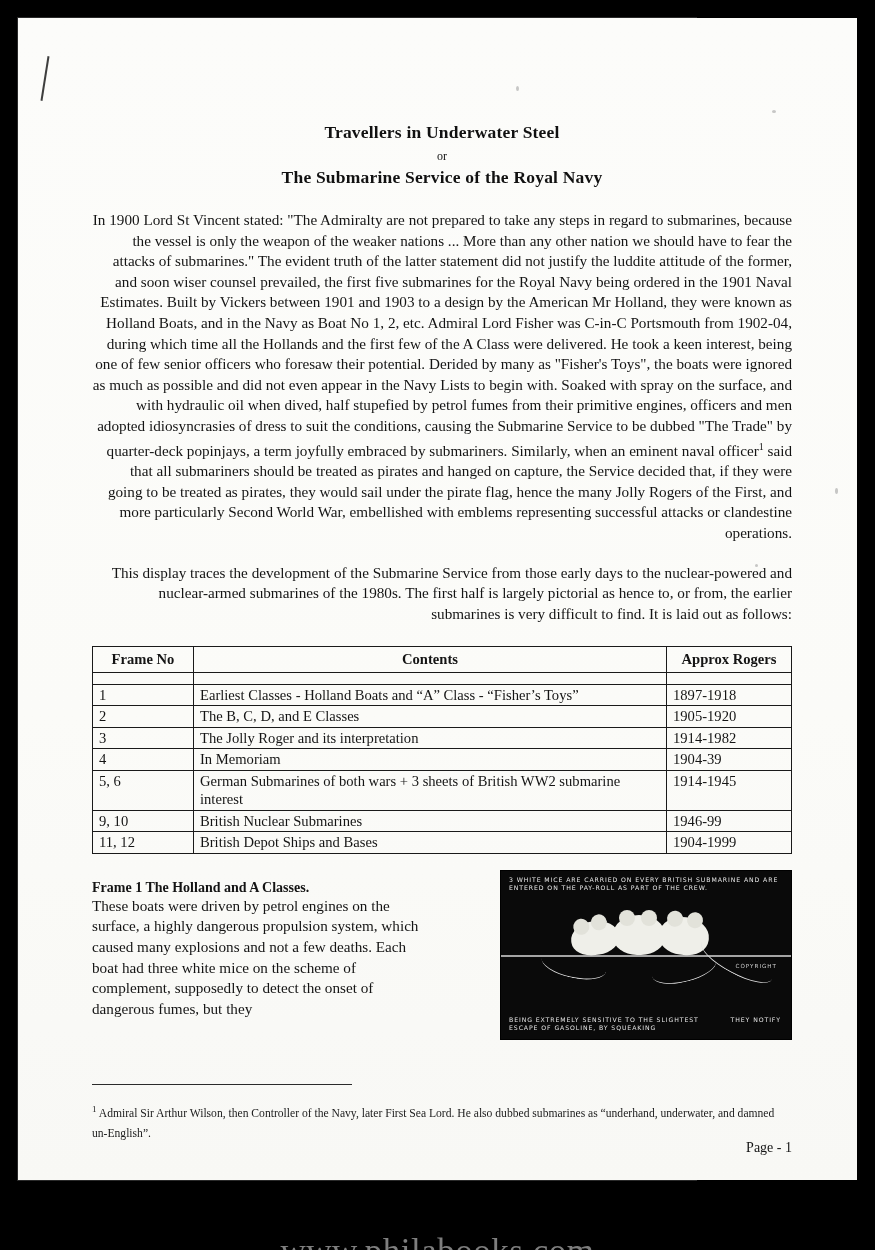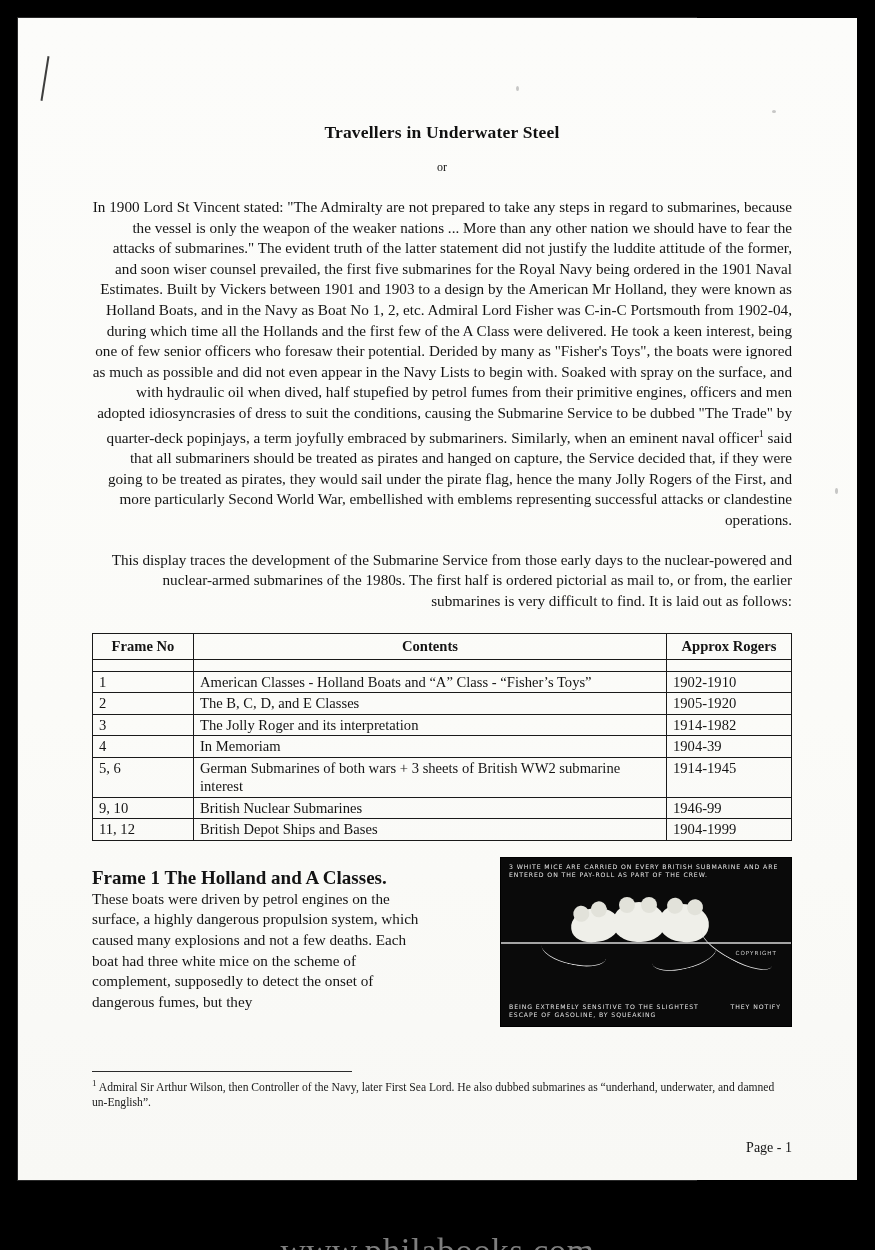--- a/index.html
+++ b/index.html
@@ -59,21 +59,21 @@
   }
   .title-line1 {
     font-size: 17.5px;
     font-weight: bold;
     letter-spacing: .2px;
     color: #111;
   }
   .title-or {
     font-size: 12px;
     color: #111;
-    margin-top: 17px;
+    margin-top: 6px;
   }
   .title-line2 {
     font-size: 17.5px;
     font-weight: bold;
     letter-spacing: .2px;
     color: #111;
     margin-top: 3px;
   }
   p.body-par {
     font-size: 15.2px;
@@ -111,21 +111,21 @@
   table.frames td.c-no { width: 88px; }
   table.frames td.c-dates { width: 112px; }
   tr.spacer-row td { height: 9px; border-top: none; }
   tr.spacer-row td.c-no, tr.spacer-row td.c-dates, tr.spacer-row td.c-contents { border-bottom: none; }
   .lower {
     margin-top: 26px;
     position: relative;
     height: 190px;
   }
   .frame1-heading {
-    font-size: 19px;
+    font-size: 14px;
     font-weight: bold;
     color: #141414;
   }
   .frame1-text {
     font-size: 15.2px;
     line-height: 20.6px;
     color: #141414;
     width: 340px;
   }
   .photo {
@@ -199,23 +199,23 @@
   .t1 { left: 40px; top: 80px; transform: rotate(12deg); }
   .t2 { left: 150px; top: 84px; transform: rotate(-14deg); }
   .t3 { left: 196px; top: 76px; transform: rotate(28deg); width: 80px; }
   .footnote-rule {
     margin-top: 14px;
     width: 260px;
     height: 1px;
     background: #2b2b2b;
   }
   .footnote {
-    margin-top: 4px;
+    margin-top: 14px;
     font-size: 11.6px;
-    line-height: 15px;
+    line-height: 20px;
     color: #1a1a1a;
   }
   .footnote sup { font-size: 9px; vertical-align: super; }
   .page-num {
     position: absolute;
     right: 0;
     bottom: 24px;
     font-size: 14px;
     color: #141414;
     margin-top: 48px;
@@ -241,44 +241,45 @@
     <div class="speck" style="left:498px;top:68px;width:3px;height:5px;"></div>
     <div class="speck" style="left:754px;top:92px;width:4px;height:3px;"></div>
     <div class="speck" style="left:817px;top:470px;width:3px;height:6px;"></div>
     <div class="speck" style="left:737px;top:546px;width:3px;height:3px;"></div>
 
     <div class="content">
 
       <div class="title-block">
         <div class="title-line1">Travellers in Underwater Steel</div>
         <div class="title-or">or</div>
+        <div class="title-line2">The Submarine Service of the Royal Navy</div>
       </div>
 
       <p class="body-par" id="para-main"><span>In 1900 Lord St Vincent stated:  "The Admiralty are not prepared to take any steps in regard to submarines, because the vessel is only the weapon of the weaker nations ... More than any other nation we should have to fear the attacks of submarines."  The evident truth of the latter statement did not justify the luddite attitude of the former, and soon wiser counsel prevailed, the first five submarines for the Royal Navy being ordered in the 1901 Naval Estimates.  Built by Vickers between 1901 and 1903 to a design by the American Mr Holland, they were known as Holland Boats, and in the Navy as Boat No 1, 2, etc.  Admiral Lord Fisher was C-in-C Portsmouth from 1902-04, during which time all the Hollands and the first few of the A Class were delivered. He took a keen interest, being one of few senior officers who foresaw their potential.  Derided by many as "Fisher's Toys", the boats were ignored as much as possible and did not even appear in the Navy Lists to begin with.  Soaked with spray on the surface, and with hydraulic oil when dived, half stupefied by petrol fumes from their primitive engines, officers and men adopted idiosyncrasies of dress to suit the conditions, causing the Submarine Service to be dubbed "The Trade" by quarter-deck popinjays, a term joyfully embraced by submariners.  Similarly, when an eminent naval officer</span><sup class="fn">1</sup><span> said that all submariners should be treated as pirates and hanged on capture, the Service decided that, if they were going to be treated as pirates, they would sail under the pirate flag, hence the many Jolly Rogers of the First, and more particularly Second World War, embellished with emblems representing successful attacks or clandestine operations.</span></p>
 
-      <p class="body-par" id="para-second">This display traces the development of the Submarine Service from those early days to the nuclear-powered and nuclear-armed submarines of the 1980s.  The first half is ordered pictorial as mail to, or from, the earlier submarines is very difficult to find.  It is laid out as follows:</p>
+      <p class="body-par" id="para-second">This display traces the development of the Submarine Service from those early days to the nuclear-powered and nuclear-armed submarines of the 1980s.  The first half is largely pictorial as hence to, or from, the earlier submarines is very difficult to find.  It is laid out as follows:</p>
 
       <table class="frames">
         <thead>
           <tr>
             <th class="c-no">Frame No</th>
             <th class="c-contents">Contents</th>
             <th class="c-dates">Approx Rogers</th>
           </tr>
         </thead>
         <tbody>
           <tr class="spacer-row">
             <td class="c-no"></td>
             <td class="c-contents"></td>
             <td class="c-dates"></td>
           </tr>
           <tr>
             <td class="c-no">1</td>
-            <td class="c-contents">American Classes - Holland Boats and “A” Class - “Fisher’s Toys”</td>
-            <td class="c-dates">1902-1910</td>
+            <td class="c-contents">Earliest Classes - Holland Boats and “A” Class - “Fisher’s Toys”</td>
+            <td class="c-dates">1897-1918</td>
           </tr>
           <tr>
             <td class="c-no">2</td>
             <td class="c-contents">The B, C, D, and E Classes</td>
             <td class="c-dates">1905-1920</td>
           </tr>
           <tr>
             <td class="c-no">3</td>
             <td class="c-contents">The Jolly Roger and its interpretation</td>
             <td class="c-dates">1914-1982</td>

